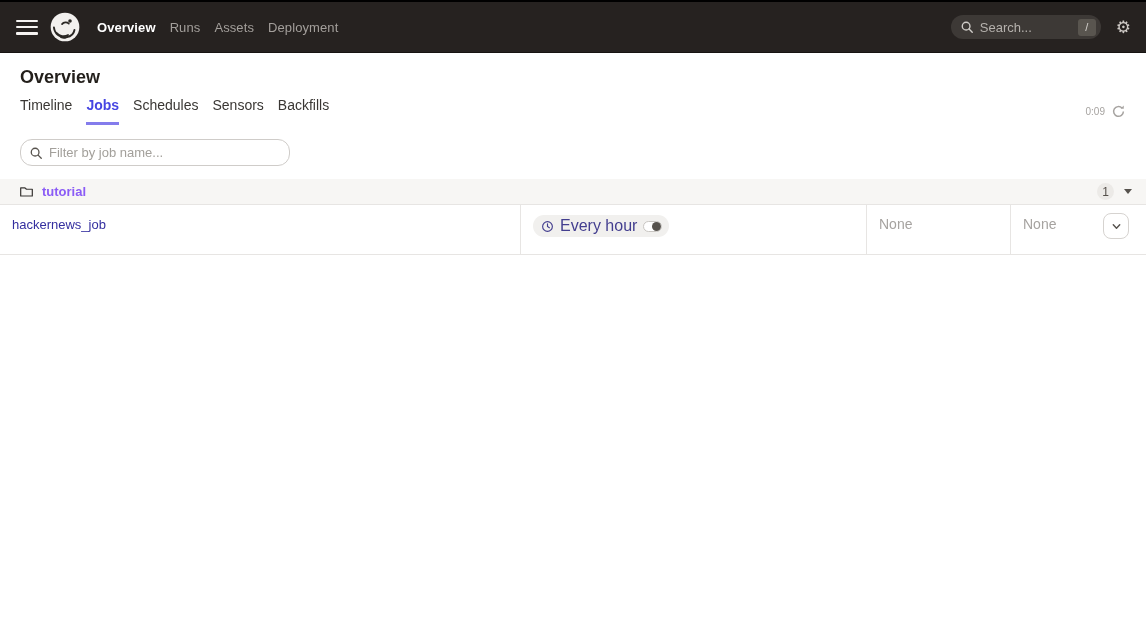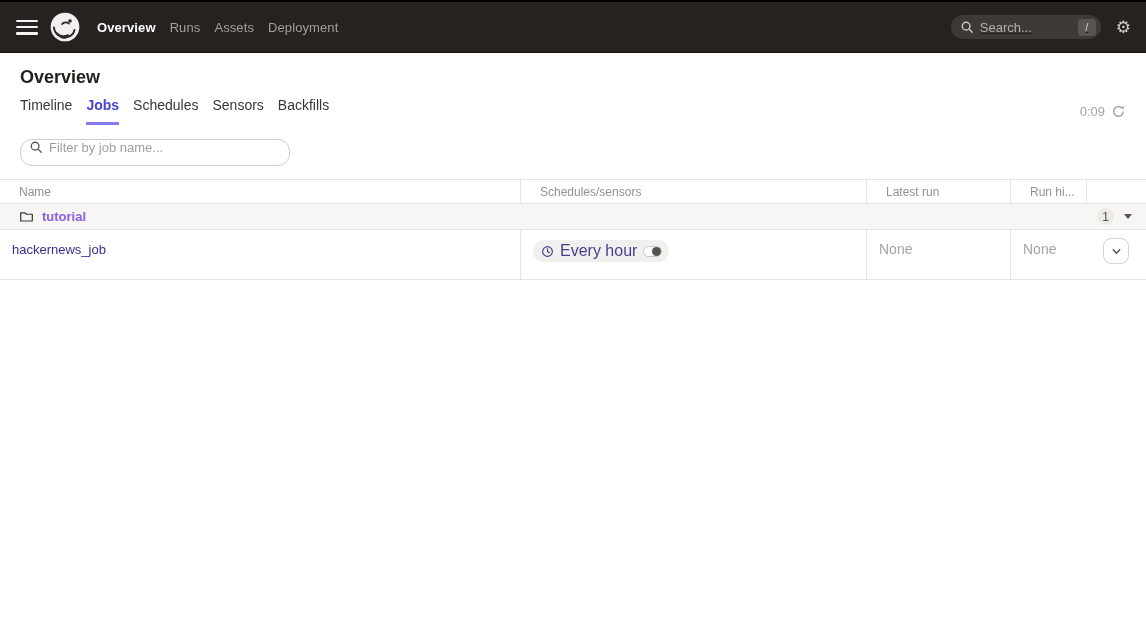--- a/index.html
+++ b/index.html
@@ -37,21 +37,20 @@
   }
   .nav-item.active { color: #ffffff; font-weight: 700; }
   .topbar-right { margin-left: auto; display: flex; align-items: center; gap: 15px; }
   .searchbox {
     width: 150px; height: 24px;
     background: #3d3936;
     border-radius: 12px;
     display: flex; align-items: center;
     padding: 0 5px 0 9px;
     cursor: text;
-    text-decoration: underline;
   }
   .searchbox .search-text { font-size: 13px; color: #b5b1ad; margin-left: 6px; }
   .slash-badge {
     margin-left: auto;
     min-width: 18px; height: 17px;
     background: #59554f;
     border-radius: 3px;
     color: #d4d1cd;
     font-size: 11px;
     display: flex; align-items: center; justify-content: center;
@@ -65,29 +64,29 @@
 
   .tabs-row { display: flex; align-items: flex-end; }
   .tabs { display: flex; gap: 14px; }
   .tab {
     font-size: 14px; font-weight: 500; color: #3a3734;
     padding-bottom: 9px; cursor: pointer;
     border-bottom: 3px solid transparent;
   }
   .tab.active { color: #4645e2; font-weight: 600; border-bottom-color: #847cec; }
   .refresh-area { margin-left: auto; display: flex; align-items: center; gap: 6px; padding-bottom: 6px; }
-  .countdown { font-size: 13px; color: #a6a3a0; }
+  .countdown { font-size: 10px; color: #a6a3a0; }
 
   
   .filter-row { margin-top: 14px; }
   .filter-input-wrap {
     width: 270px; height: 27px;
     border: 1px solid #cfccc9;
     border-radius: 12px;
-    display: flex; align-items: flex-start;
+    display: flex; align-items: center;
     padding: 0 8px;
     background: #fff;
   }
   .filter-input-wrap input {
     border: none; outline: none; flex: 1;
     font-size: 13px; color: #231f1b;
     font-family: "Liberation Sans", "DejaVu Sans", sans-serif;
     margin-left: 6px;
     background: transparent;
   }
@@ -242,27 +241,20 @@
       <svg viewBox="0 0 16 16" width="14" height="14">
         <circle cx="7" cy="7" r="4.4" fill="none" stroke="#57534e" stroke-width="1.5"></circle>
         <line x1="10.4" y1="10.4" x2="14" y2="14" stroke="#57534e" stroke-width="1.5" stroke-linecap="round"></line>
       </svg>
       <input type="text" placeholder="Filter by job name..." style="">
     </div>
   </div>
 </div>
 
 <div class="jobs-table">
-  <div class="thead">
-    <div class="th">Name</div>
-    <div class="th">Schedules/sensors</div>
-    <div class="th">Latest run</div>
-    <div class="th">Run hi...</div>
-    <div class="th"></div>
-  </div>
 
   <div class="group-row">
     <svg viewBox="0 0 16 16" width="15" height="15">
       <path d="M1.8 4.2 h4.6 l1.6 1.4 h6.2 v7.2 h-12.4 z" fill="none" stroke="#3a3734" stroke-width="1.3" stroke-linejoin="round"></path>
     </svg>
     <span class="group-name">tutorial</span>
     <div class="group-right">
       <span class="count-badge">1</span>
       <div class="caret-down"></div>
     </div>

